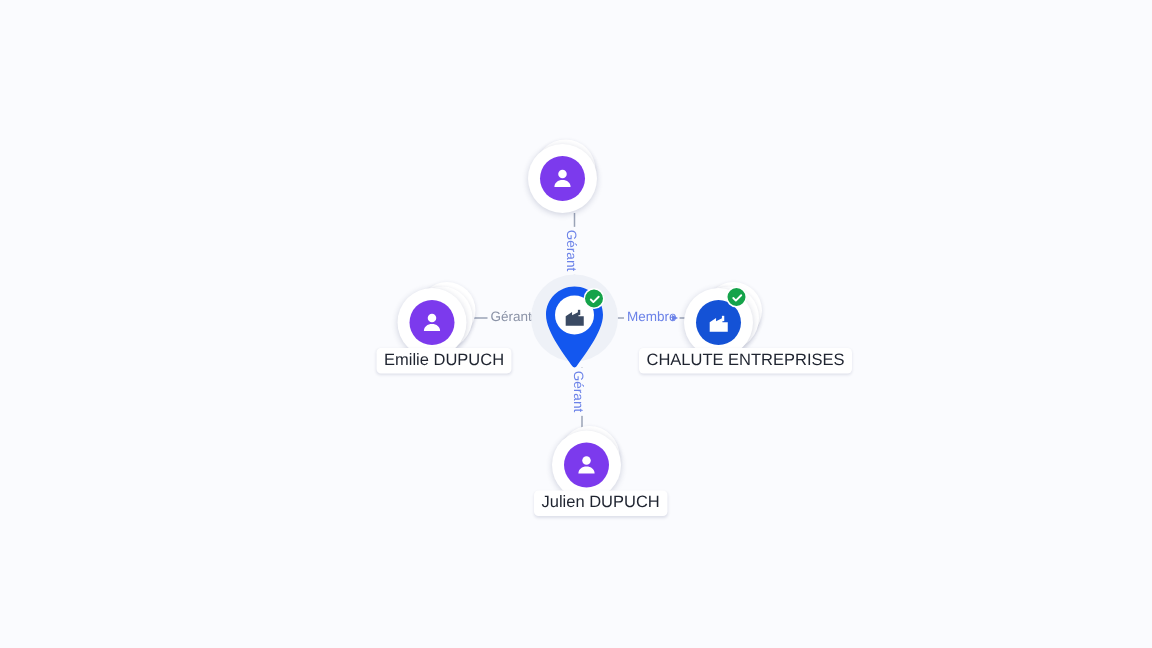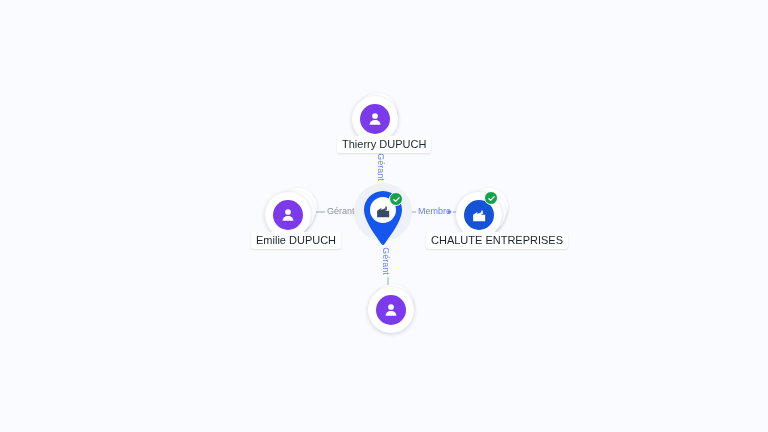--- a/index.html
+++ b/index.html
@@ -177,21 +177,20 @@
   <div class="node" style="left:352px; top:96px;">
     <div class="stack-card" style="left:5px; top:-3px; width:40px; height:40px;"></div>
     <div class="node-disc"></div>
     <div class="avatar person">
       <svg width="18" height="18" viewBox="0 0 24 24">
         <circle cx="12" cy="8" r="3.8" fill="#ffffff"></circle>
         <path d="M4.8 19.5c0-3.8 3.2-6.2 7.2-6.2s7.2 2.4 7.2 6.2z" fill="#ffffff"></path>
       </svg>
     </div>
   </div>
-  <div class="node-label" style="left:337px; top:136px;">Thierry DUPUCH</div>
 
   <div class="node" style="left:265px; top:192px;">
     <div class="stack-card" style="left:14px; top:-4px; width:38px; height:38px;"></div>
     <div class="stack-card" style="left:10px; top:-1px; width:40px; height:42px;"></div>
     <div class="node-disc"></div>
     <div class="avatar person">
       <svg width="18" height="18" viewBox="0 0 24 24">
         <circle cx="12" cy="8" r="3.8" fill="#ffffff"></circle>
         <path d="M4.8 19.5c0-3.8 3.2-6.2 7.2-6.2s7.2 2.4 7.2 6.2z" fill="#ffffff"></path>
       </svg>
@@ -241,14 +240,15 @@
   <div class="node" style="left:368px; top:287px;">
     <div class="stack-card" style="left:5px; top:-3px; width:40px; height:40px;"></div>
     <div class="node-disc"></div>
     <div class="avatar person">
       <svg width="18" height="18" viewBox="0 0 24 24">
         <circle cx="12" cy="8" r="3.8" fill="#ffffff"></circle>
         <path d="M4.8 19.5c0-3.8 3.2-6.2 7.2-6.2s7.2 2.4 7.2 6.2z" fill="#ffffff"></path>
       </svg>
     </div>
   </div>
+  <div class="node-label" style="left:356px; top:327px;">Julien DUPUCH</div>
 
 </div>
 
 </body></html>

